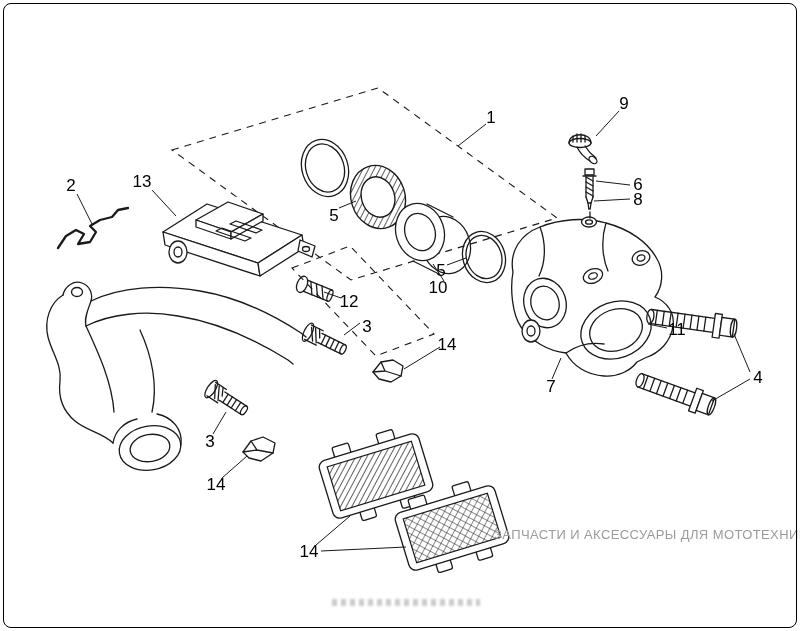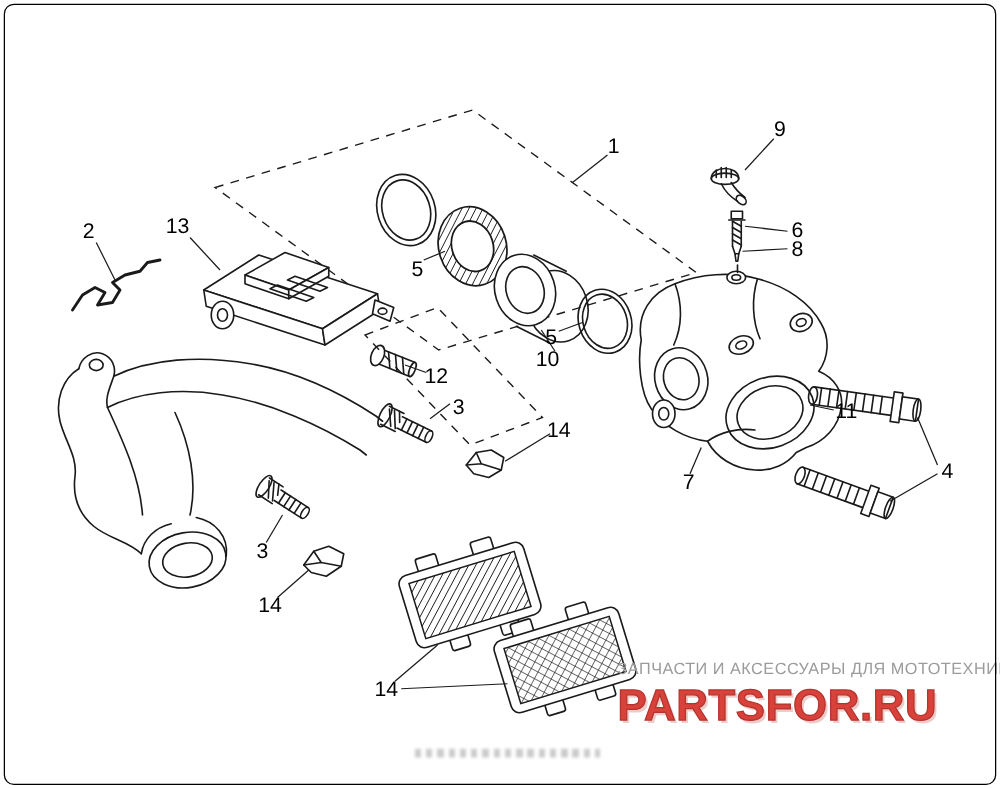--- a/index.html
+++ b/index.html
@@ -240,19 +240,18 @@
         <text x="551" y="386" class="callout">7</text>
         <text x="758" y="377" class="callout">4</text>
         <text x="210" y="441" class="callout">3</text>
         <text x="216" y="484" class="callout">14</text>
         <text x="309" y="551" class="callout">14</text>
       </g>
   </svg>
 
   <div class="watermark">
     <div class="tagline" style="color: rgb(155, 155, 155);">ЗАПЧАСТИ И АКСЕССУАРЫ ДЛЯ МОТОТЕХНИКИ</div>
-    <div class="logo" style="color: rgb(216, 66, 58);">PARTSFOR.RU</div>
   </div>
 
   <div class="fineprint"></div>
 
   <div class="frame"></div>
 </div>
 
 </body></html>

